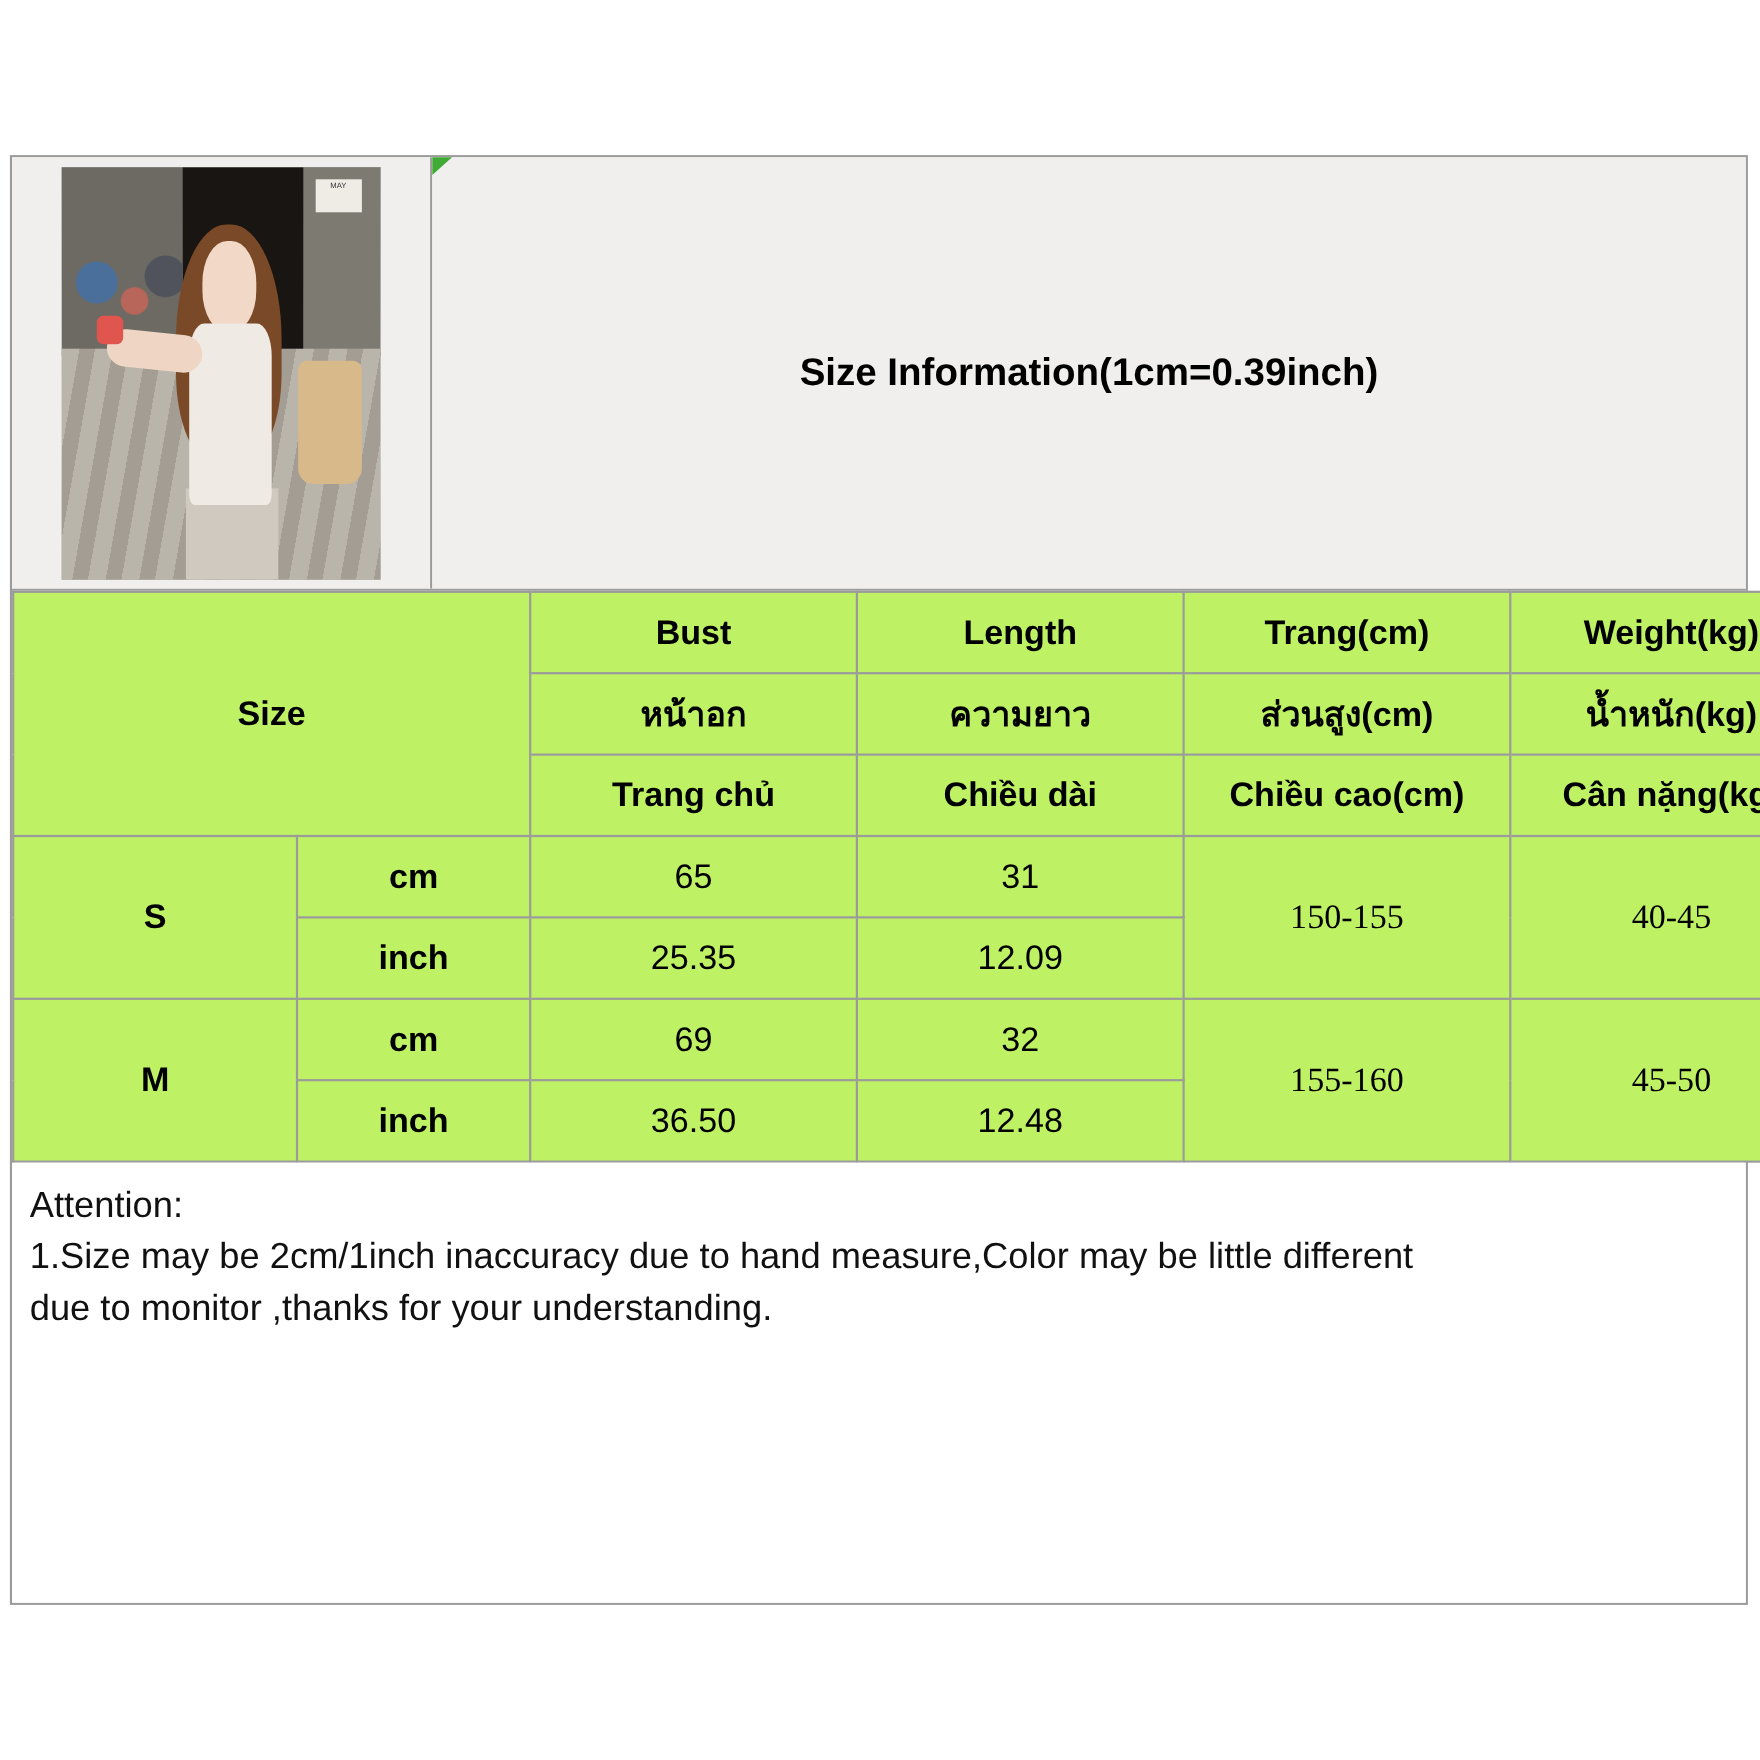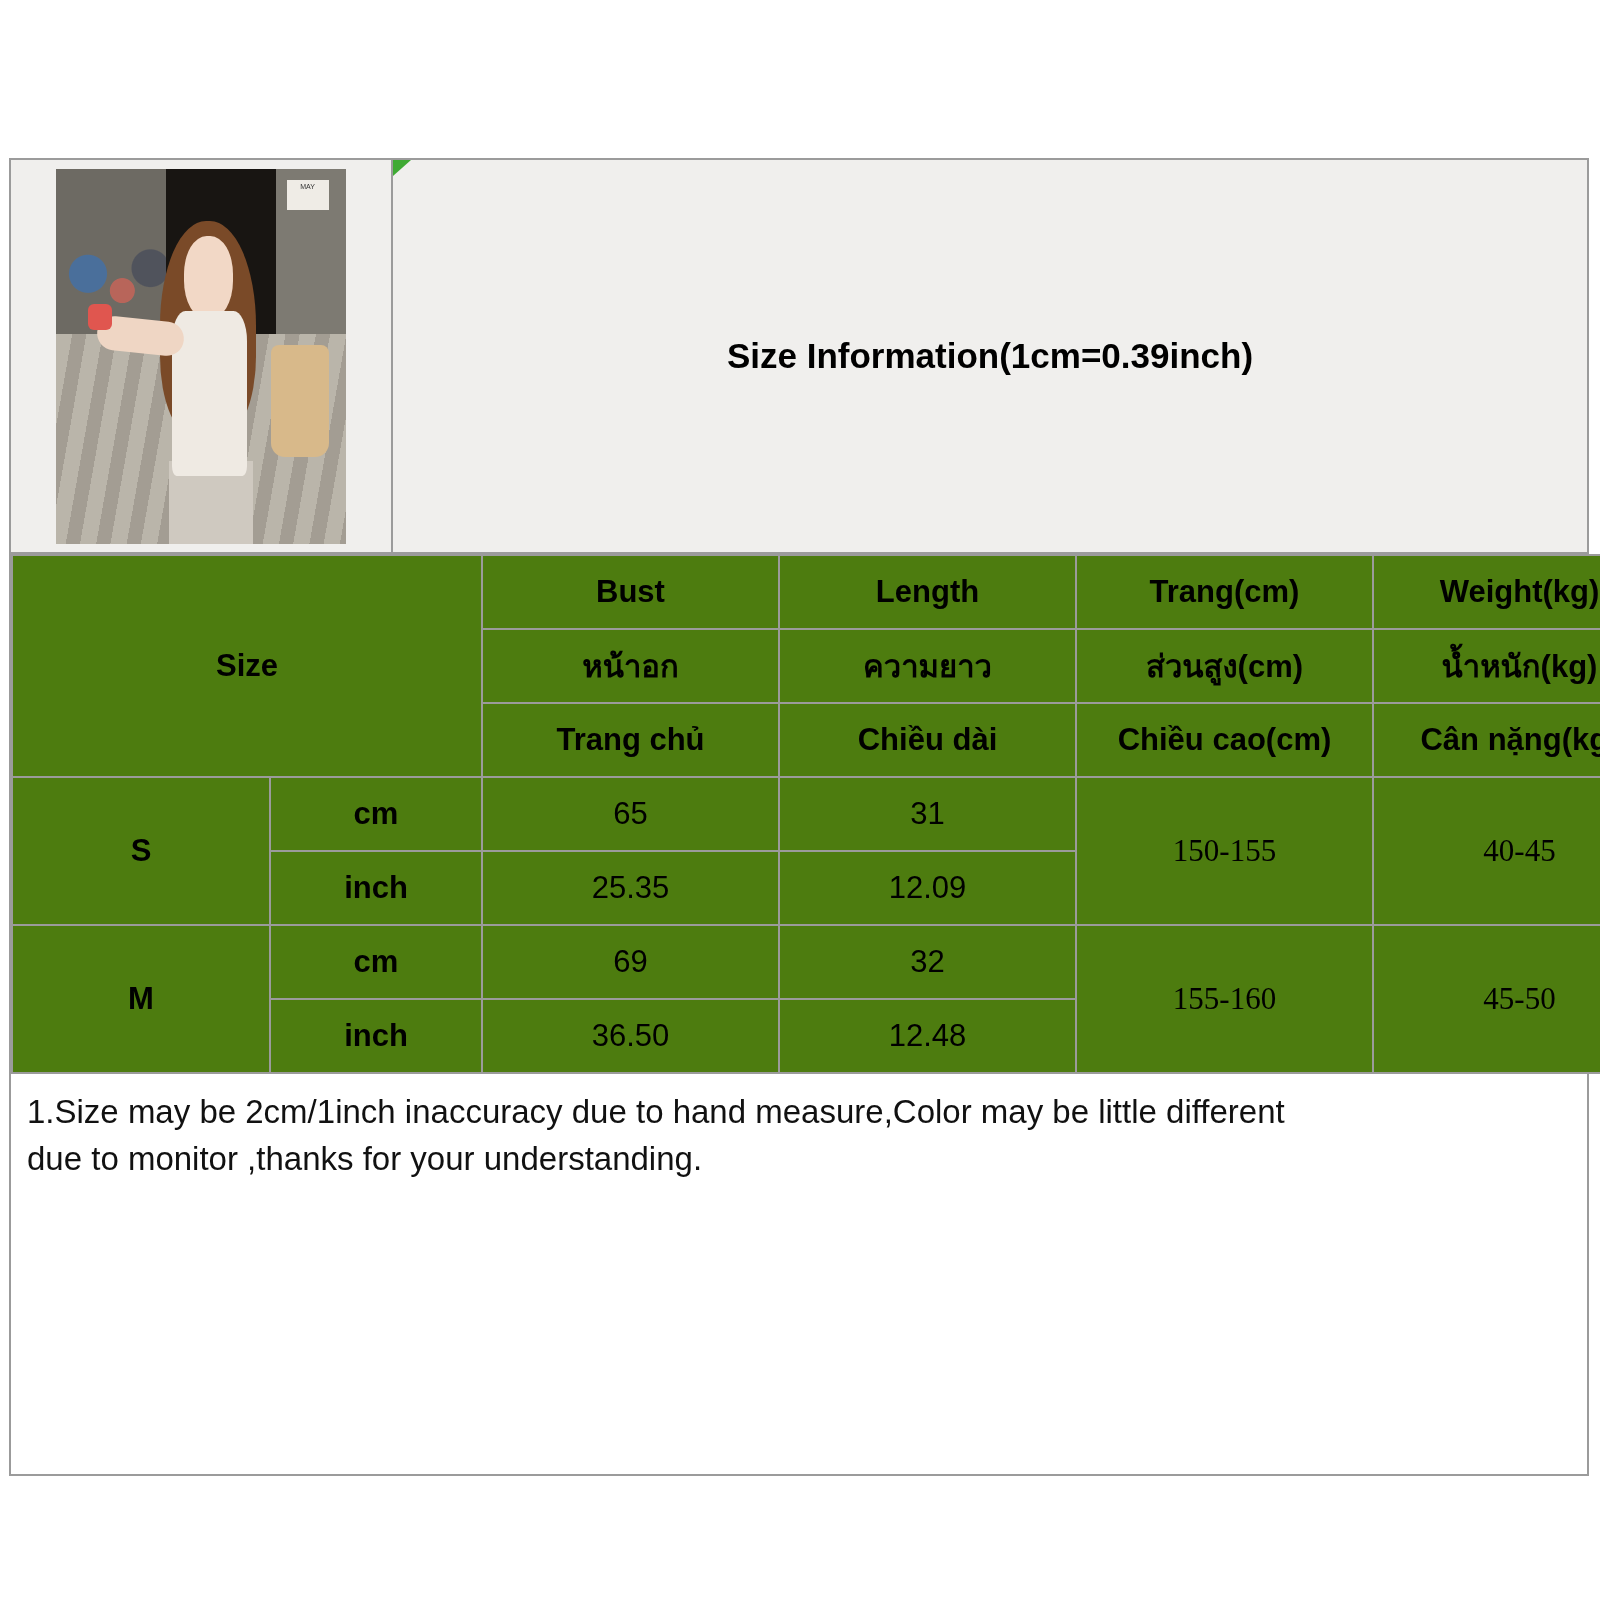--- a/index.html
+++ b/index.html
@@ -11,21 +11,21 @@
     width: 1600px;
     height: 1600px;
     font-family: "Liberation Sans", sans-serif;
     color: #000000;
     overflow: hidden;
   }
 
   .page {
     position: absolute;
     left: 9px;
-    top: 158px;
+    top: 141px;
     width: 1580px;
     height: 1318px;
     background: #ffffff;
     border: 2px solid #9b9b9b;
     box-sizing: border-box;
     display: flex;
     flex-direction: column;
   }
 
   
@@ -201,21 +201,21 @@
   table.sizetable {
     border-collapse: collapse;
     table-layout: fixed;
     width: 100%;
   }
   table.sizetable td {
     border: 2px solid #9b9b9b;
     text-align: center;
     vertical-align: middle;
     font-size: 31px;
-    background: #4d7c0f;
+    background: #bef264;
     padding: 0;
     height: 72px;
   }
   td.size-label {
     font-size: 46px;
     font-weight: bold;
   }
   td.hdr {
     font-weight: bold;
   }
@@ -341,17 +341,18 @@
       </tr>
       <tr>
         <td class="unit">inch</td>
         <td class="val">36.50</td>
         <td class="val">12.48</td>
       </tr>
     </tbody>
   </table>
 
   <div class="attention">
+    <p>Attention:</p>
     <p>1.Size may be 2cm/1inch inaccuracy due to hand measure,Color may be little different</p>
     <p>due to monitor ,thanks for your understanding.</p>
   </div>
 
 </div>
 
 </body></html>

